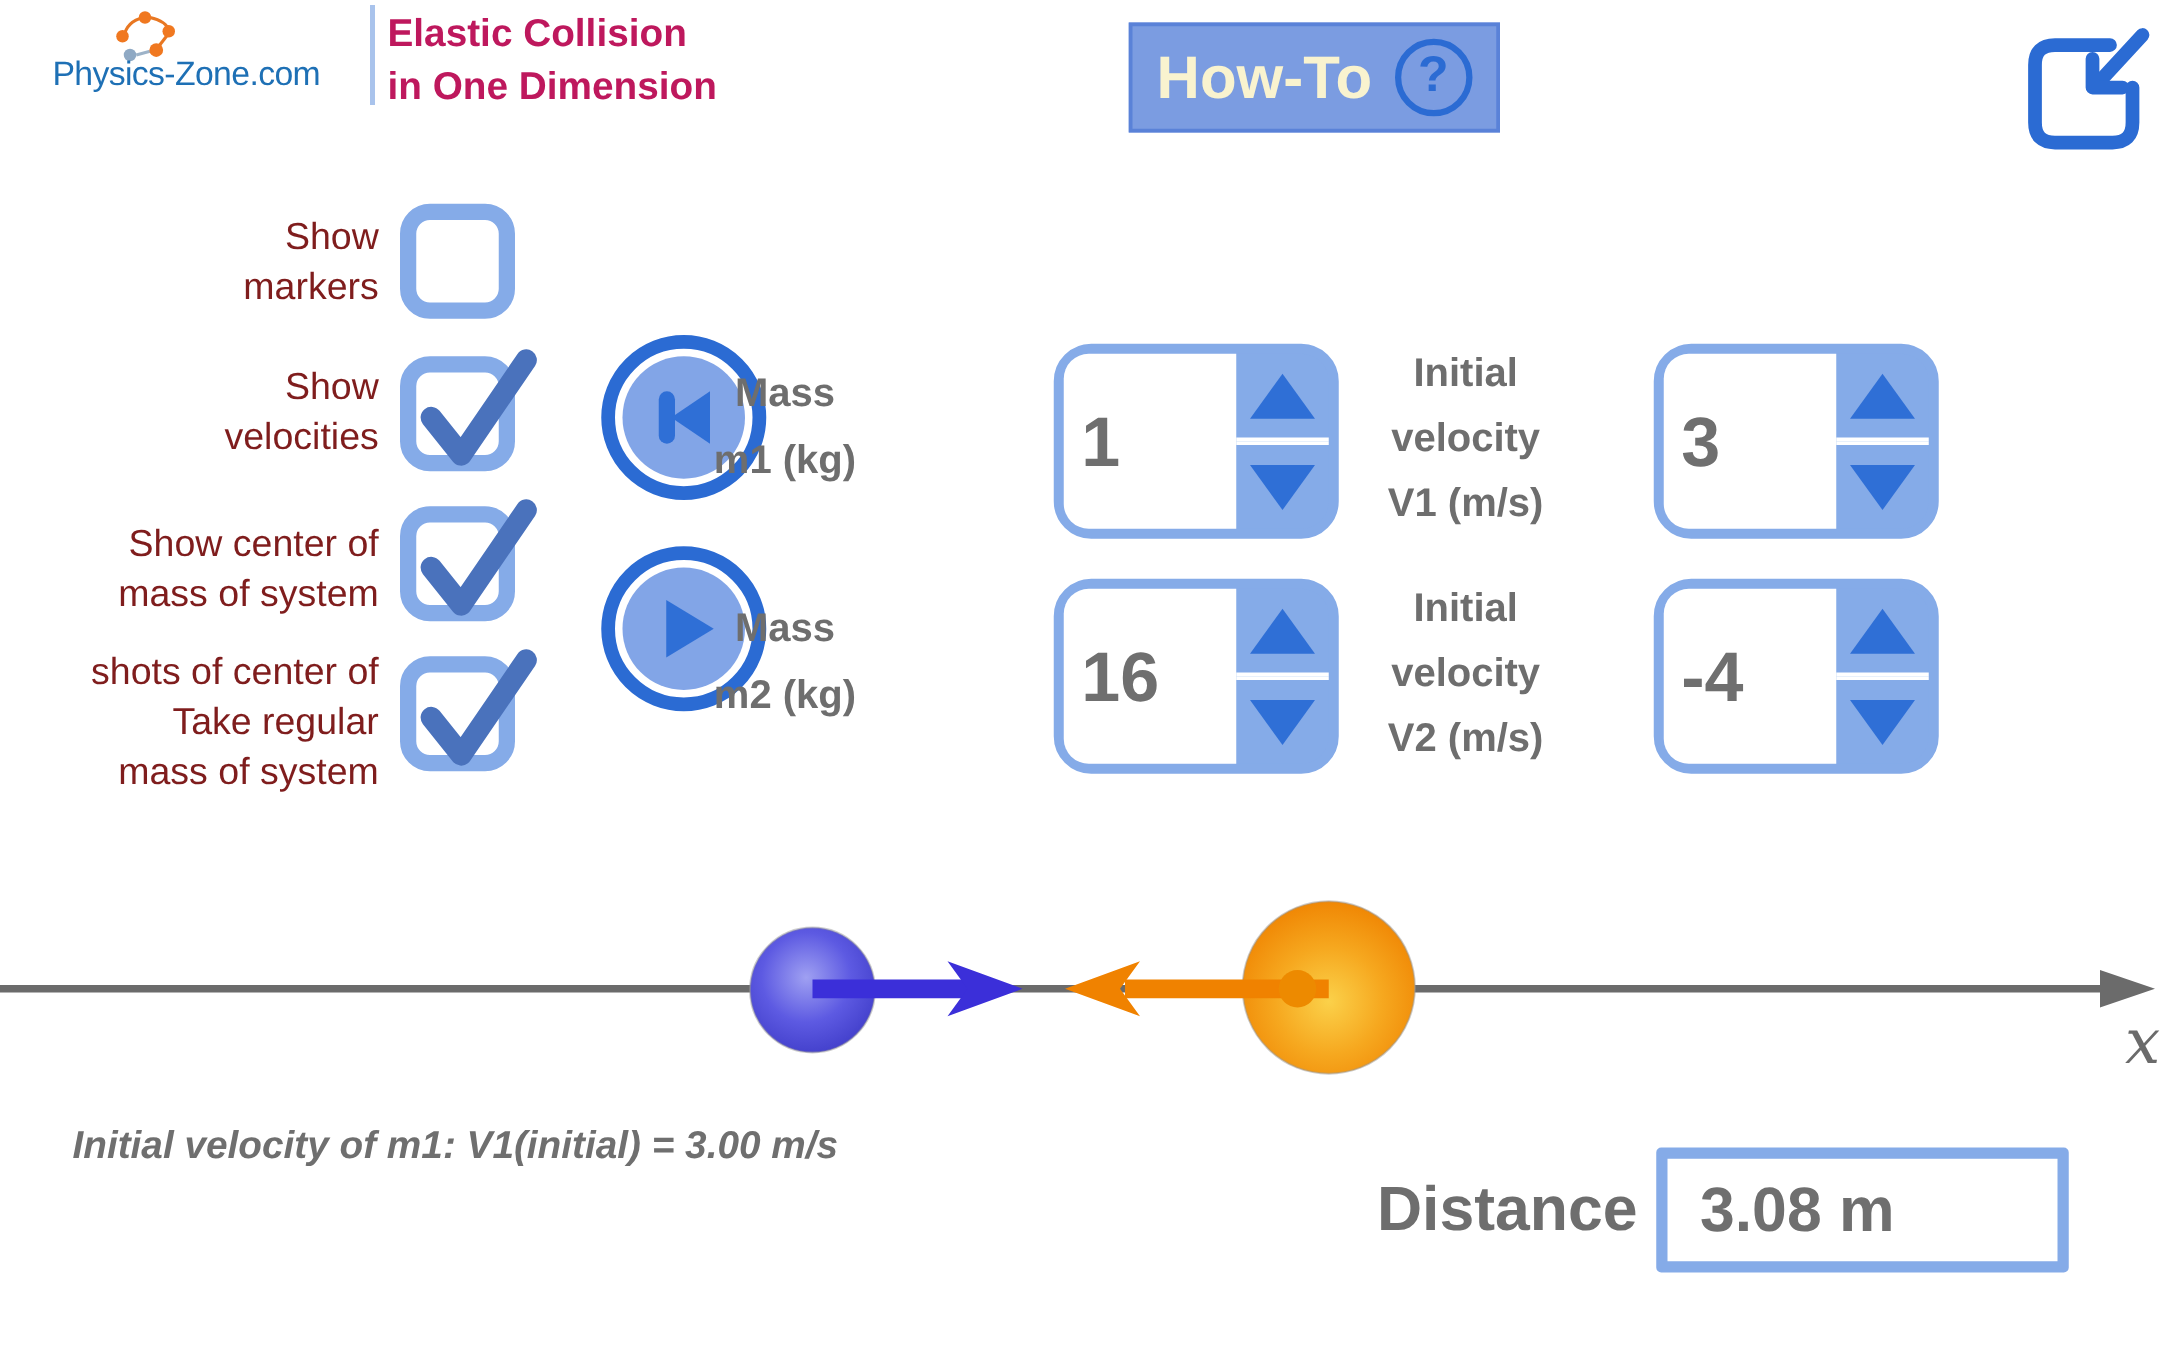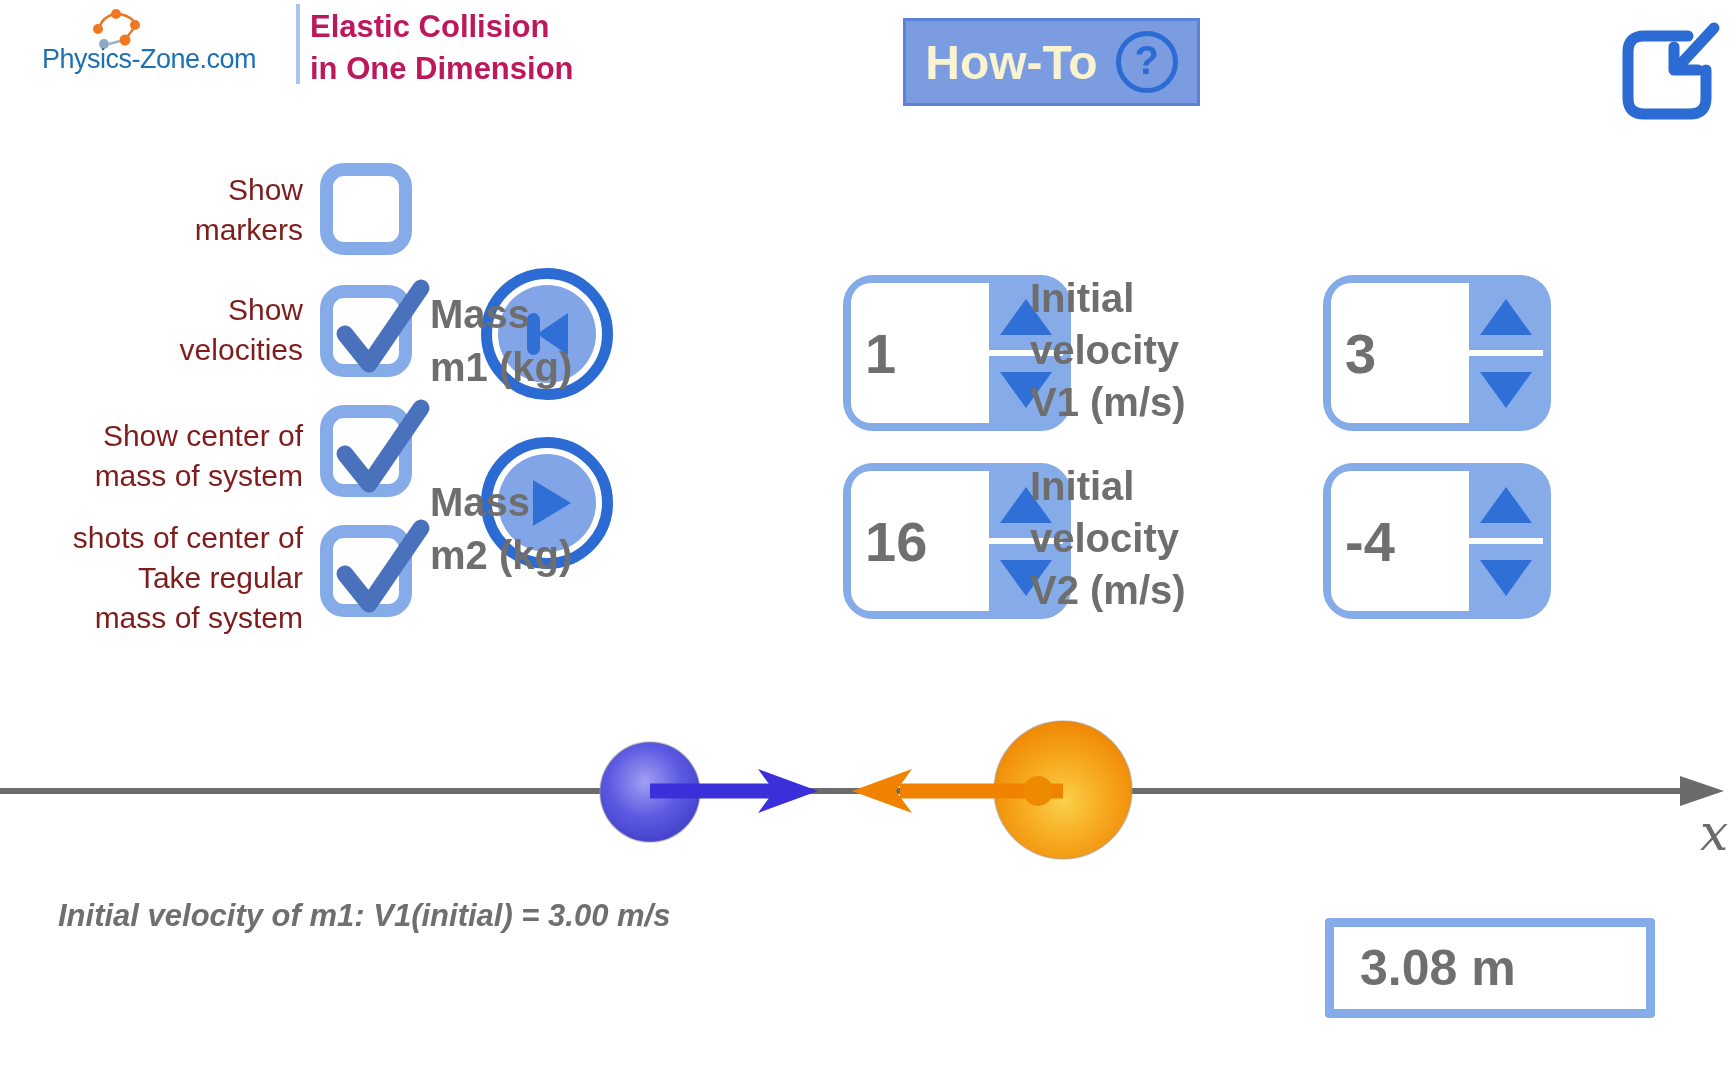--- a/index.html
+++ b/index.html
@@ -31,22 +31,22 @@
   .checkbox svg{position:absolute;left:-2px;top:-28px;overflow:visible;}
 
   
   .transport{position:absolute;width:132px;height:132px;border-radius:50%;background:#fff;
              border:11px solid #2b6bd3;box-sizing:border-box;display:flex;align-items:center;
              justify-content:center;cursor:pointer;}
   .transport .disc{width:98px;height:98px;border-radius:50%;background:#82a5e7;
              display:flex;align-items:center;justify-content:center;}
 
   
-  .ctl-label{position:absolute;text-align:left;font-weight:bold;color:#6e6e6e;
-             font-size:40px;line-height:53px;}
+  .ctl-label{position:absolute;text-align:center;font-weight:bold;color:#6e6e6e;
+             font-size:32px;line-height:53px;}
   .spinner{position:absolute;width:228px;height:156px;background:#85abe8;
            border:8px solid #85abe8;border-radius:30px;box-sizing:border-box;display:flex;}
   .spin-field{flex:1;background:#fff;border-radius:20px 0 0 20px;display:flex;
               align-items:center;padding-left:14px;font-size:56px;font-weight:bold;
               color:#6f6f6f;cursor:text;}
   .spin-arrows{width:74px;display:flex;flex-direction:column;}
   .spin-up,.spin-down{flex:1;display:flex;align-items:center;justify-content:center;cursor:pointer;}
   .spin-up{border-bottom:3px solid #fff;}
   .spin-down{border-top:3px solid #fff;}
   .tri-up{width:0;height:0;border-left:26px solid transparent;border-right:26px solid transparent;
@@ -246,17 +246,18 @@
     <line x1="650" y1="791" x2="776" y2="791" stroke="#3b2fd9" stroke-width="15"></line>
     <polygon points="818,791 758,769 774,791 758,813" fill="#3b2fd9"></polygon>
     <line x1="900" y1="791" x2="1063" y2="791" stroke="#f08200" stroke-width="15"></line>
     <polygon points="852,791 912,769 896,791 912,813" fill="#f08200"></polygon>
     <circle cx="1038" cy="791" r="15" fill="#ed8a00"></circle>
     <text class="axis-x-label" x="1700" y="850" font-size="50" fill="#6b6b6b">x</text>
   </svg>
 
   <div class="readout" style="top:898px">Initial velocity of m1: V1(initial) = 3.00 m/s</div>
 
+  <div class="dist-label">Distance</div>
   <div class="dist-box">
     <span>3.08 m</span>
   </div>
 
 </div>
 
 </body></html>

